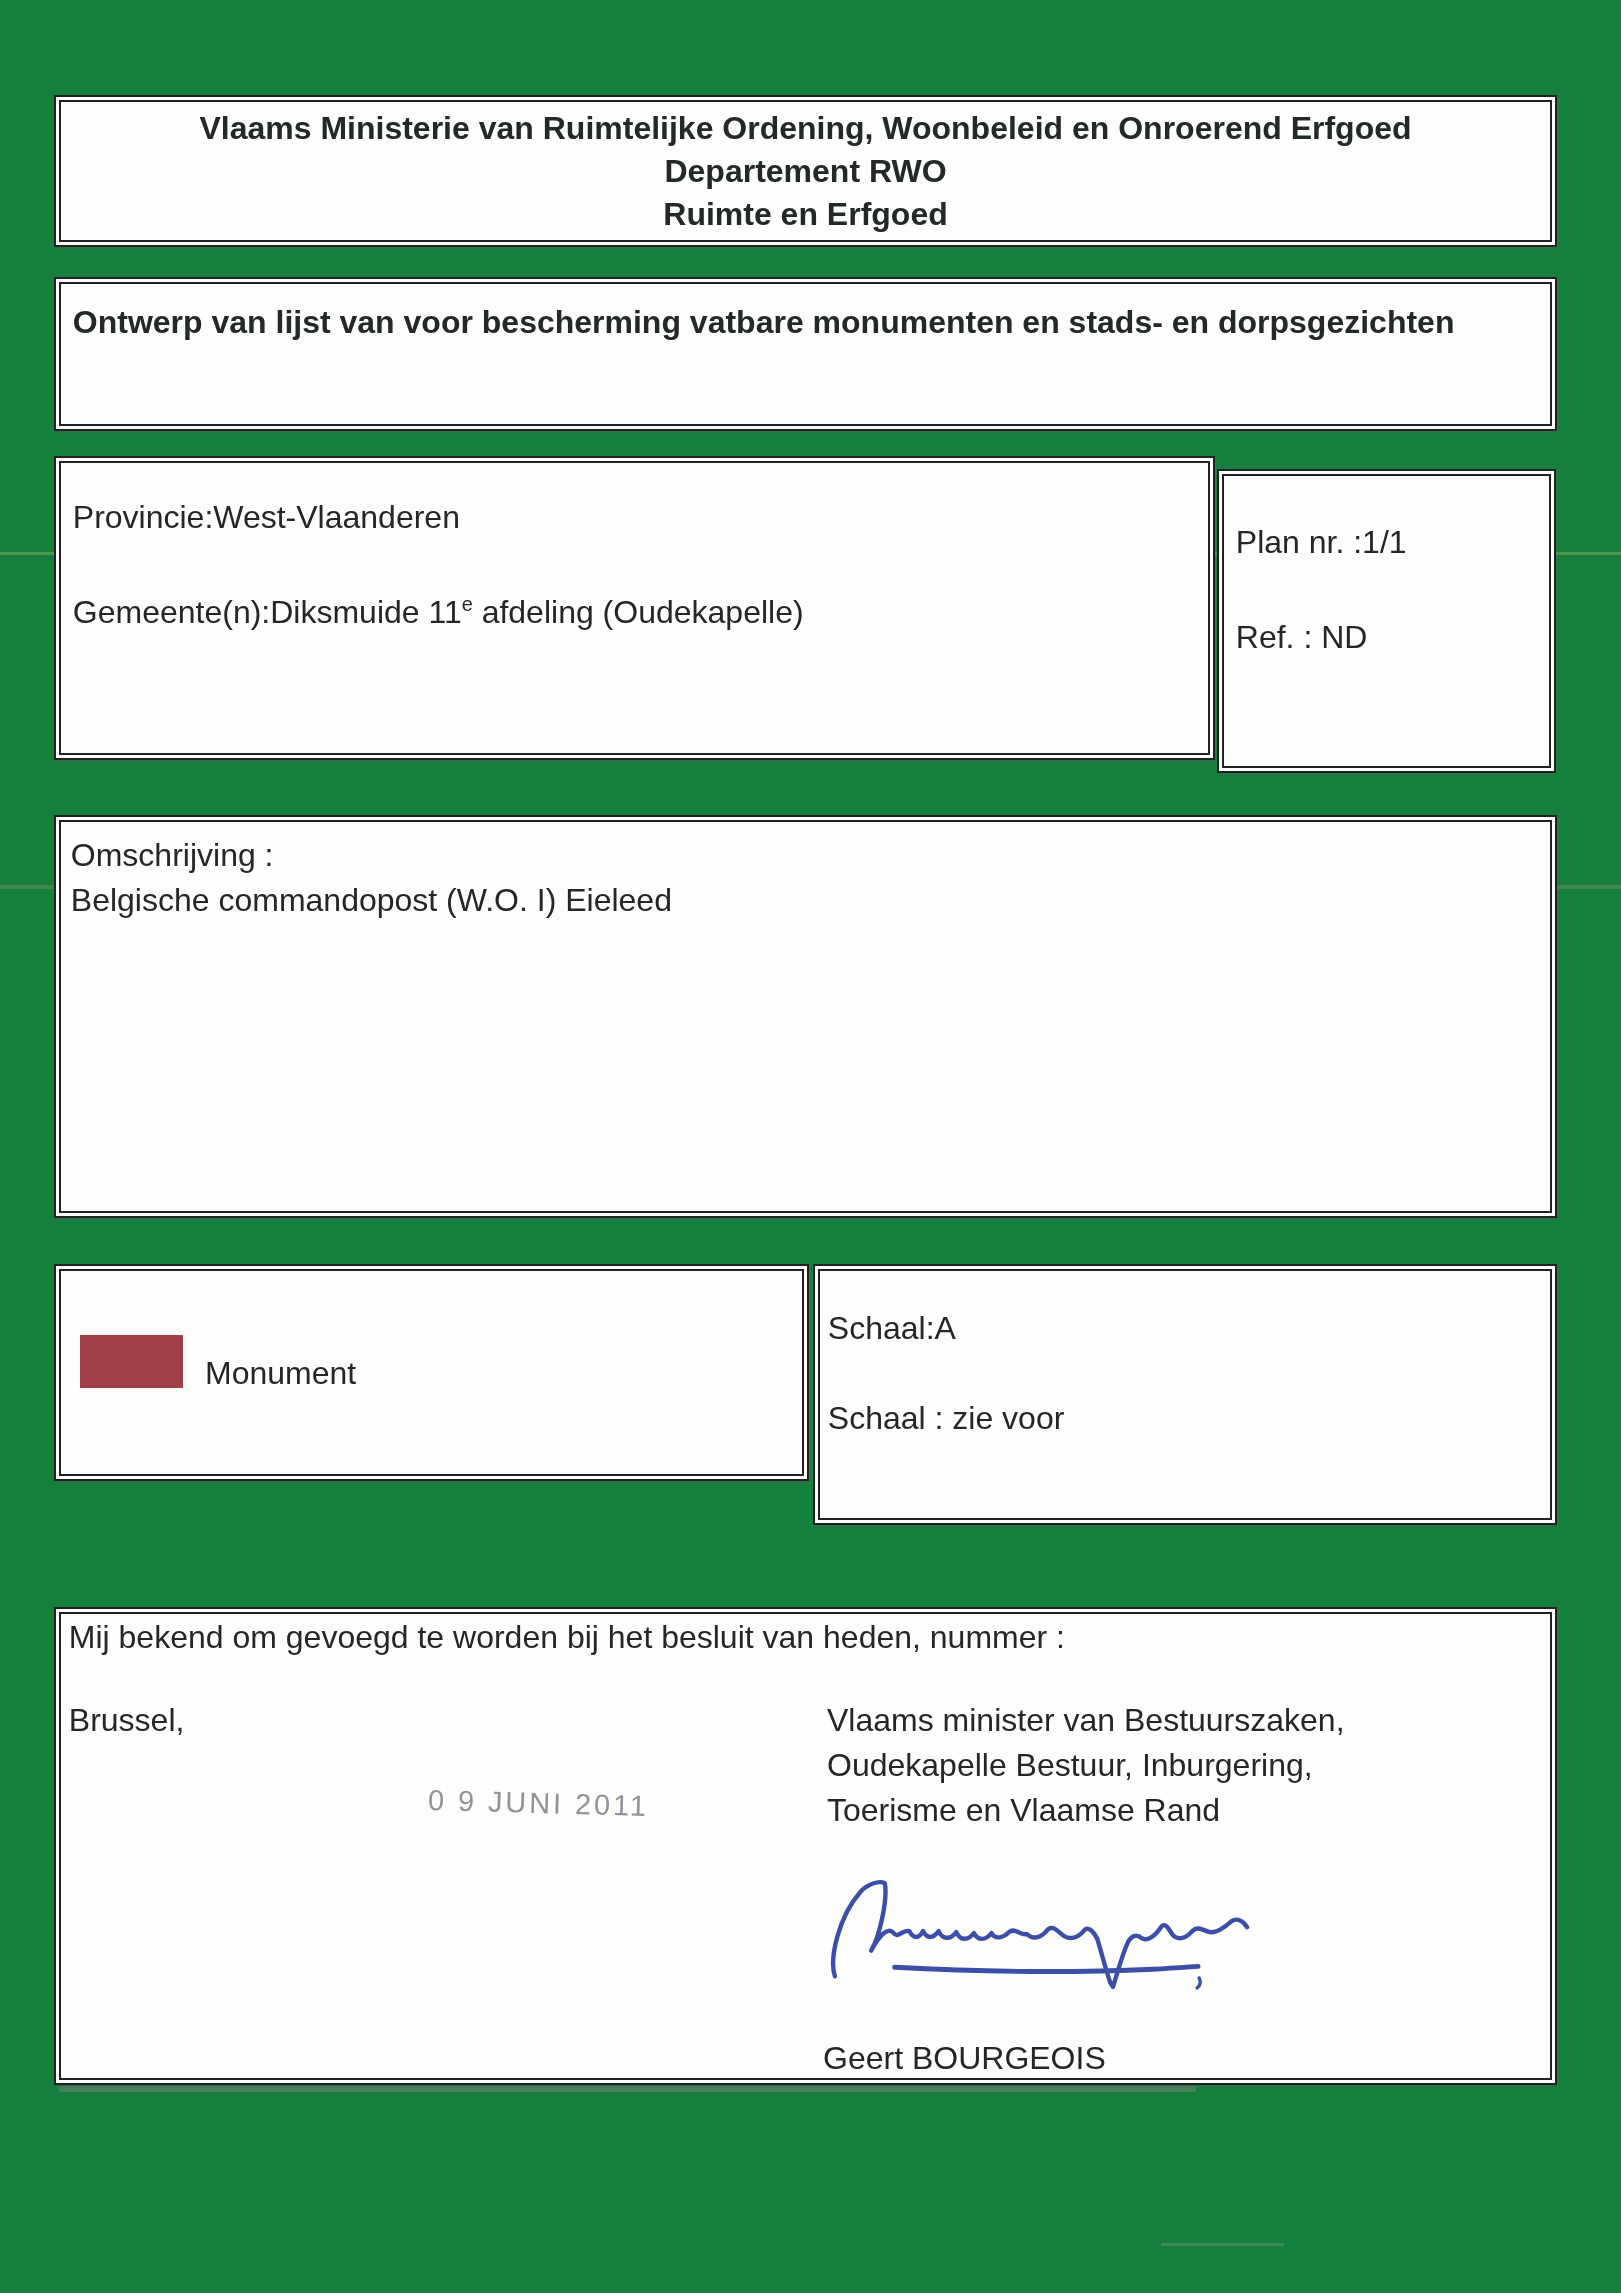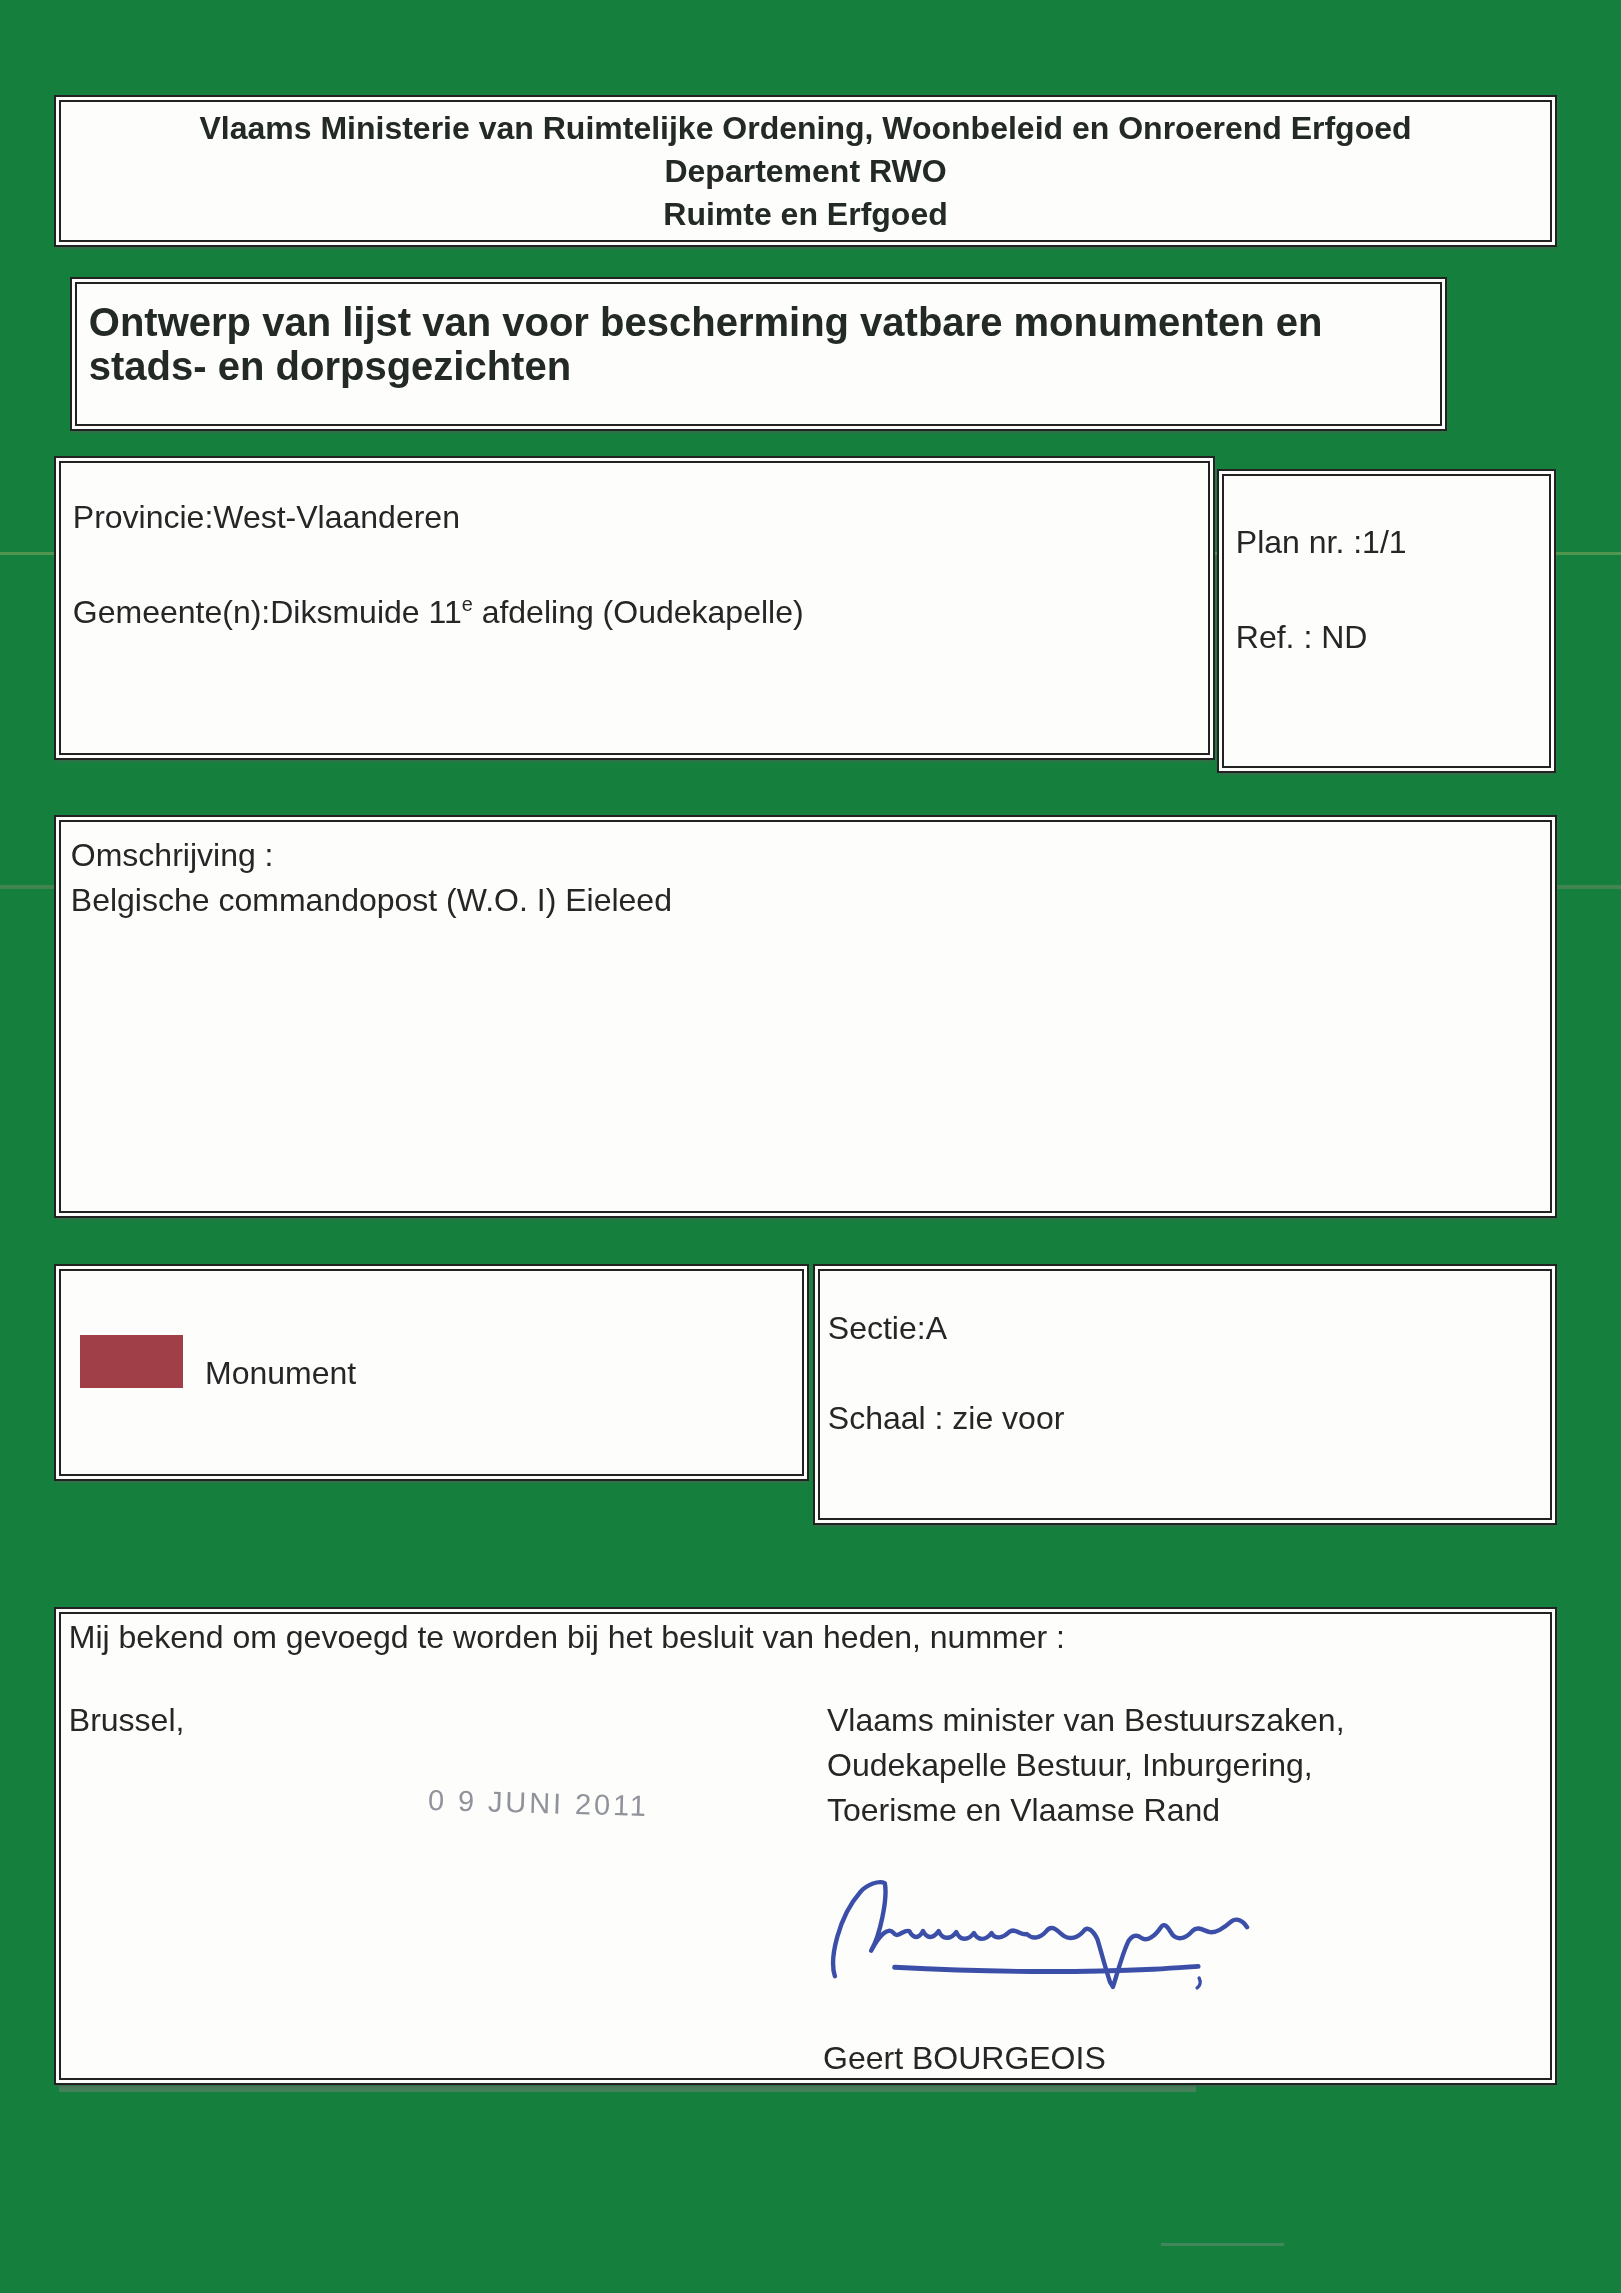--- a/index.html
+++ b/index.html
@@ -17,22 +17,22 @@
     background:#fdfdfc;
     box-sizing:border-box;
     box-shadow:0 3.9px 2px -2px rgba(90,90,90,.45), 2.9px 0 2px -2px rgba(120,120,120,.25);
   }
   .t{position:absolute;white-space:nowrap;font-size:32px;line-height:37px;}
   
   #box-header{left:54px;top:95px;width:1503px;height:152px;
     display:flex;flex-direction:column;align-items:center;justify-content:center;
     text-align:center;font-weight:bold;font-size:32px;line-height:43px;color:#232a26;}
   
-  #box-subject{left:70px;top:277px;width:1377px;height:154px;
-    padding:15.7px 39px 0 11.8px;font-weight:bold;font-size:40px;line-height:44px;color:#232a26;}
+  #box-subject{left:54px;top:277px;width:1503px;height:154px;
+    padding:15.7px 39px 0 11.8px;font-weight:bold;font-size:32px;line-height:44px;color:#232a26;}
   
   #box-details{left:54px;top:456px;width:1161px;height:304px;}
   #box-plan{left:1217px;top:469px;width:339px;height:304px;}
   
   #box-omschrijving{left:54px;top:815px;width:1503px;height:403px;}
   
   #box-legend-left{left:54px;top:1264px;width:755px;height:217px;}
   #box-legend-right{left:813px;top:1264px;width:744px;height:261px;}
   #swatch{position:absolute;left:18.6px;top:64px;width:103px;height:53px;background:#a03f48;}
   
@@ -81,21 +81,21 @@
     <div class="t" style="left:9.8px;top:14.7px;">Omschrijving :</div>
     <div class="t" style="left:9.8px;top:60px;">Belgische commandopost (W.O. I) Eieleed</div>
   </div>
 
   <div class="box" id="box-legend-left">
     <div id="swatch" style="background: rgb(160, 63, 72);"></div>
     <div class="t" style="left:144px;top:84px;">Monument</div>
   </div>
 
   <div class="box" id="box-legend-right">
-    <div class="t" style="left:7.8px;top:39px;">Sectie:A</div>
+    <div class="t" style="left:7.8px;top:39px;">Schaal:A</div>
     <div class="t" style="left:7.8px;top:129px;">Schaal : zie voor</div>
   </div>
 
   <div class="box" id="box-footer">
     <div class="t" style="left:7.8px;top:4.9px;">Mij bekend om gevoegd te worden bij het besluit van heden, nummer :</div>
     <div class="t" style="left:7.8px;top:88px;">Brussel,</div>
 
     <div id="stamp">0 9 JUNI 2011</div>
 
     <div class="t" style="left:766px;top:88px;">Vlaams minister van Bestuurszaken,</div>

